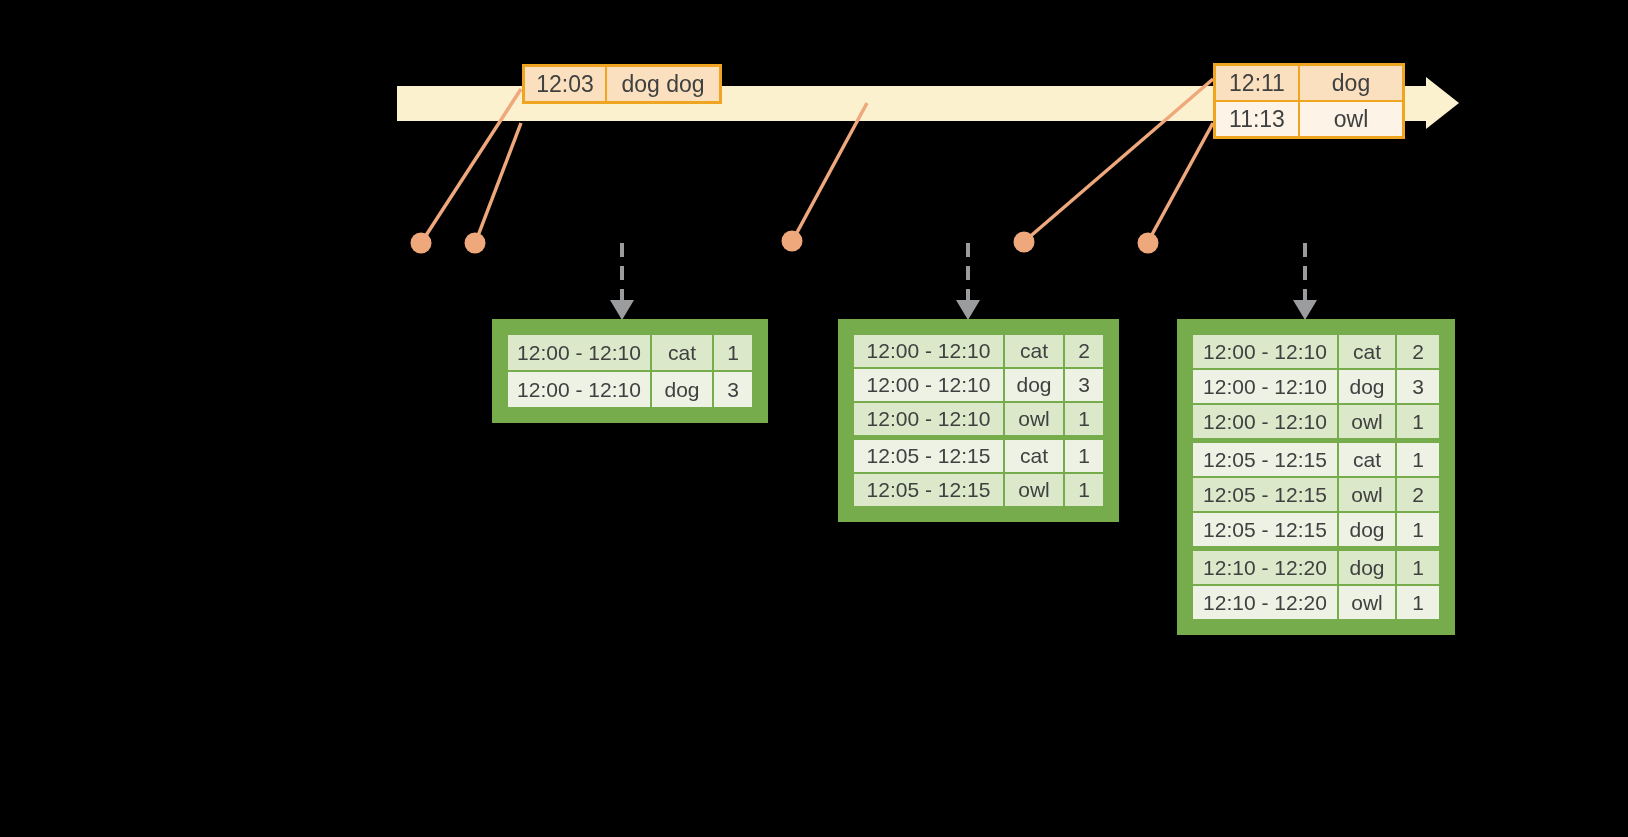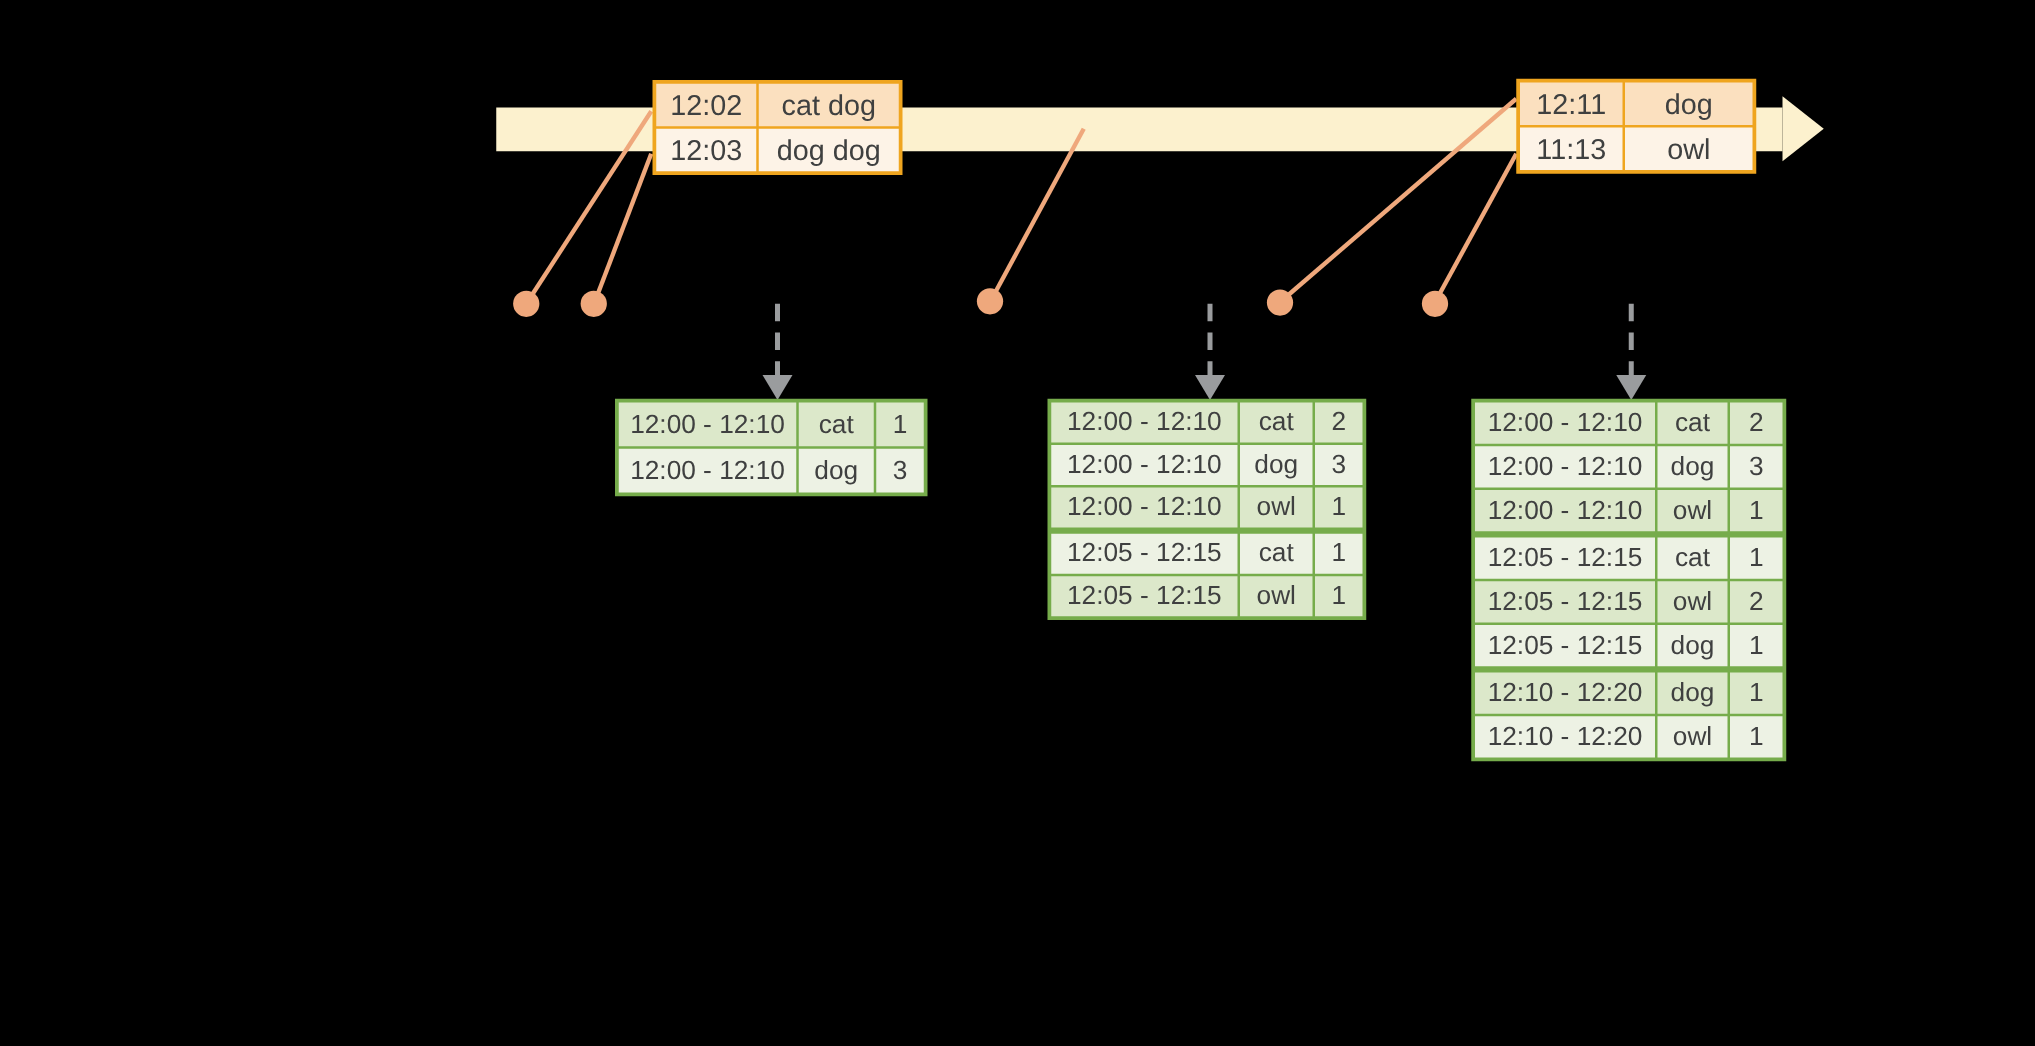--- a/index.html
+++ b/index.html
@@ -29,21 +29,21 @@
   .etable .row:nth-child(odd) .cell{background:var(--event-row-dark);}
   .etable .row:nth-child(even) .cell{background:var(--event-row-light);}
   #events-a{left:522px;top:64px;}
   #events-a .cell:nth-child(1){width:80px}  #events-a .cell:nth-child(2){width:112px}
   #events-b{left:867px;top:83px;}
   #events-b .cell:nth-child(1){width:82px}  #events-b .cell:nth-child(2){width:112px}
   #events-c{left:1213px;top:63px;}
   #events-c .cell:nth-child(1){width:82px}  #events-c .cell:nth-child(2){width:102px}
 
   
-  .rtable{position:absolute;background:var(--result-border);padding:3px;
+  .rtable{position:absolute;background:var(--result-border);padding:16px;
           display:flex;flex-direction:column;z-index:2;}
   .rtable .row{display:flex;gap:2px;margin-top:2px;}
   .rtable .row:first-child{margin-top:0;}
   .rtable .row.group-start{margin-top:5px;}
   .rtable .cell{display:flex;align-items:center;justify-content:center;
                 font-size:21px;color:var(--text);}
   .rtable .row:nth-child(odd) .cell{background:var(--result-row-dark);}
   .rtable .row:nth-child(even) .cell{background:var(--result-row-light);}
   #result-1 .cell{height:35px}
   #result-1{left:492px;top:319px;}
@@ -95,24 +95,20 @@
       <polygon class="trigger-head" points="956,300 980,300 968,320"></polygon>
     </g>
     <g>
       <line class="trigger-line" x1="1305" y1="243" x2="1305" y2="302"></line>
       <polygon class="trigger-head" points="1293,300 1317,300 1305,320"></polygon>
     </g>
   </svg>
 
   <div id="events-a" class="etable">
       <div class="row">
-        <div class="cell">12:02</div>
-        <div class="cell">cat dog</div>
-      </div>
-      <div class="row">
         <div class="cell">12:03</div>
         <div class="cell">dog dog</div>
       </div>
     </div>
   <div id="events-c" class="etable">
       <div class="row">
         <div class="cell">12:11</div>
         <div class="cell">dog</div>
       </div>
       <div class="row">

